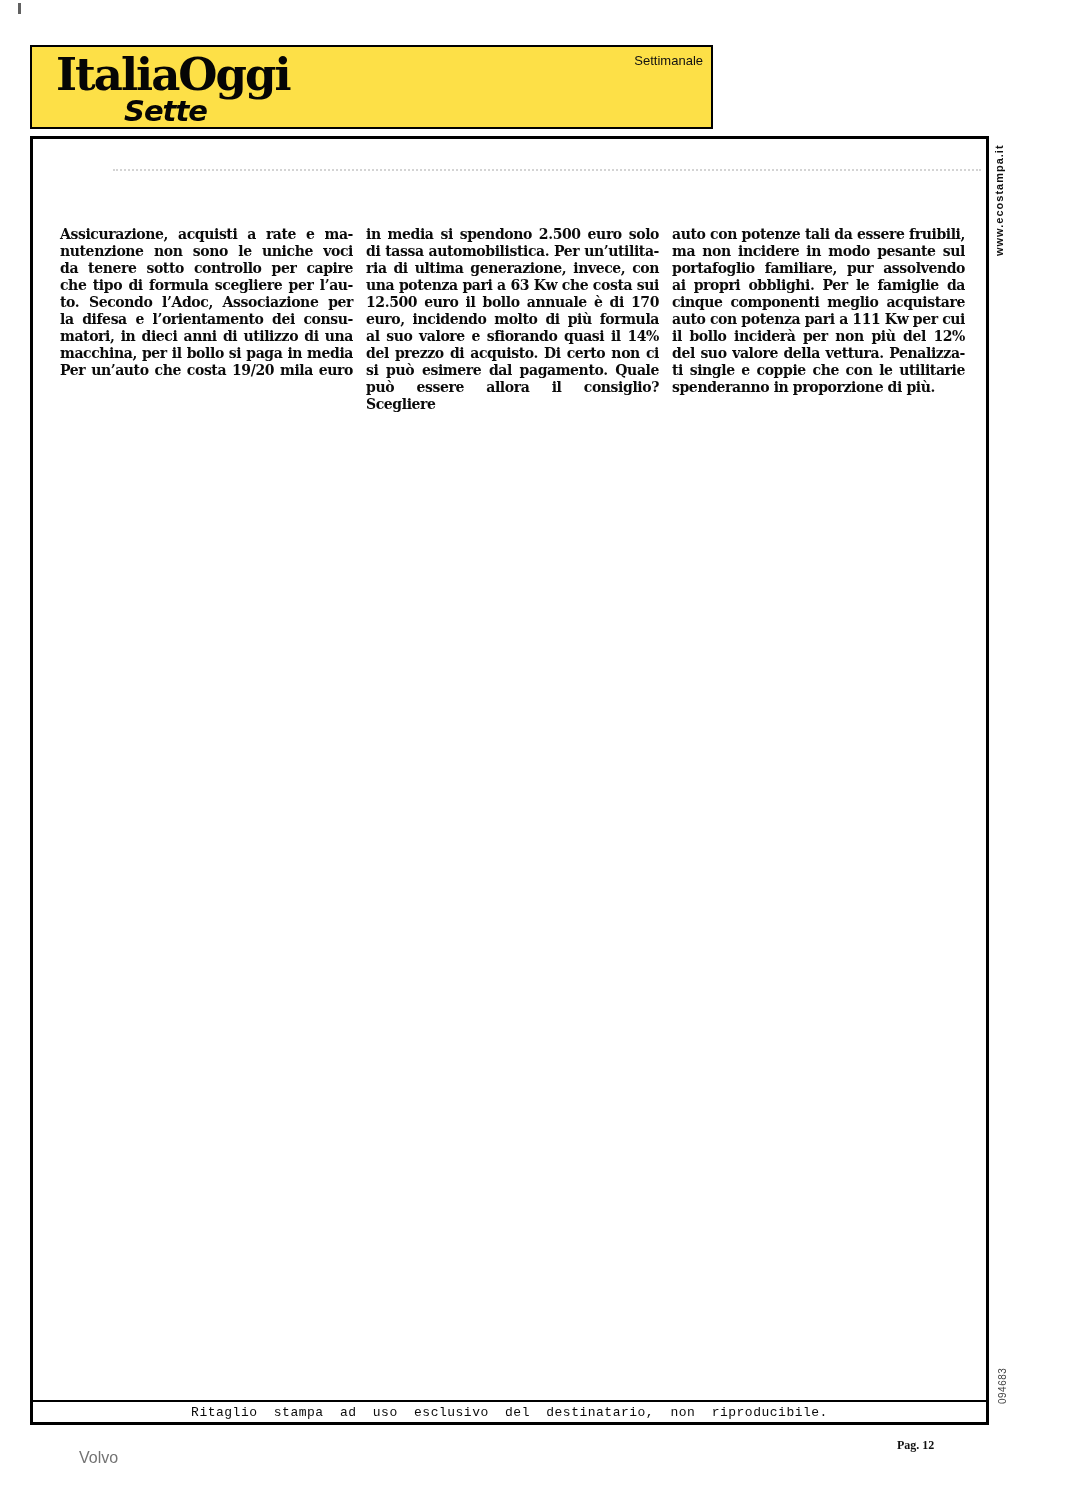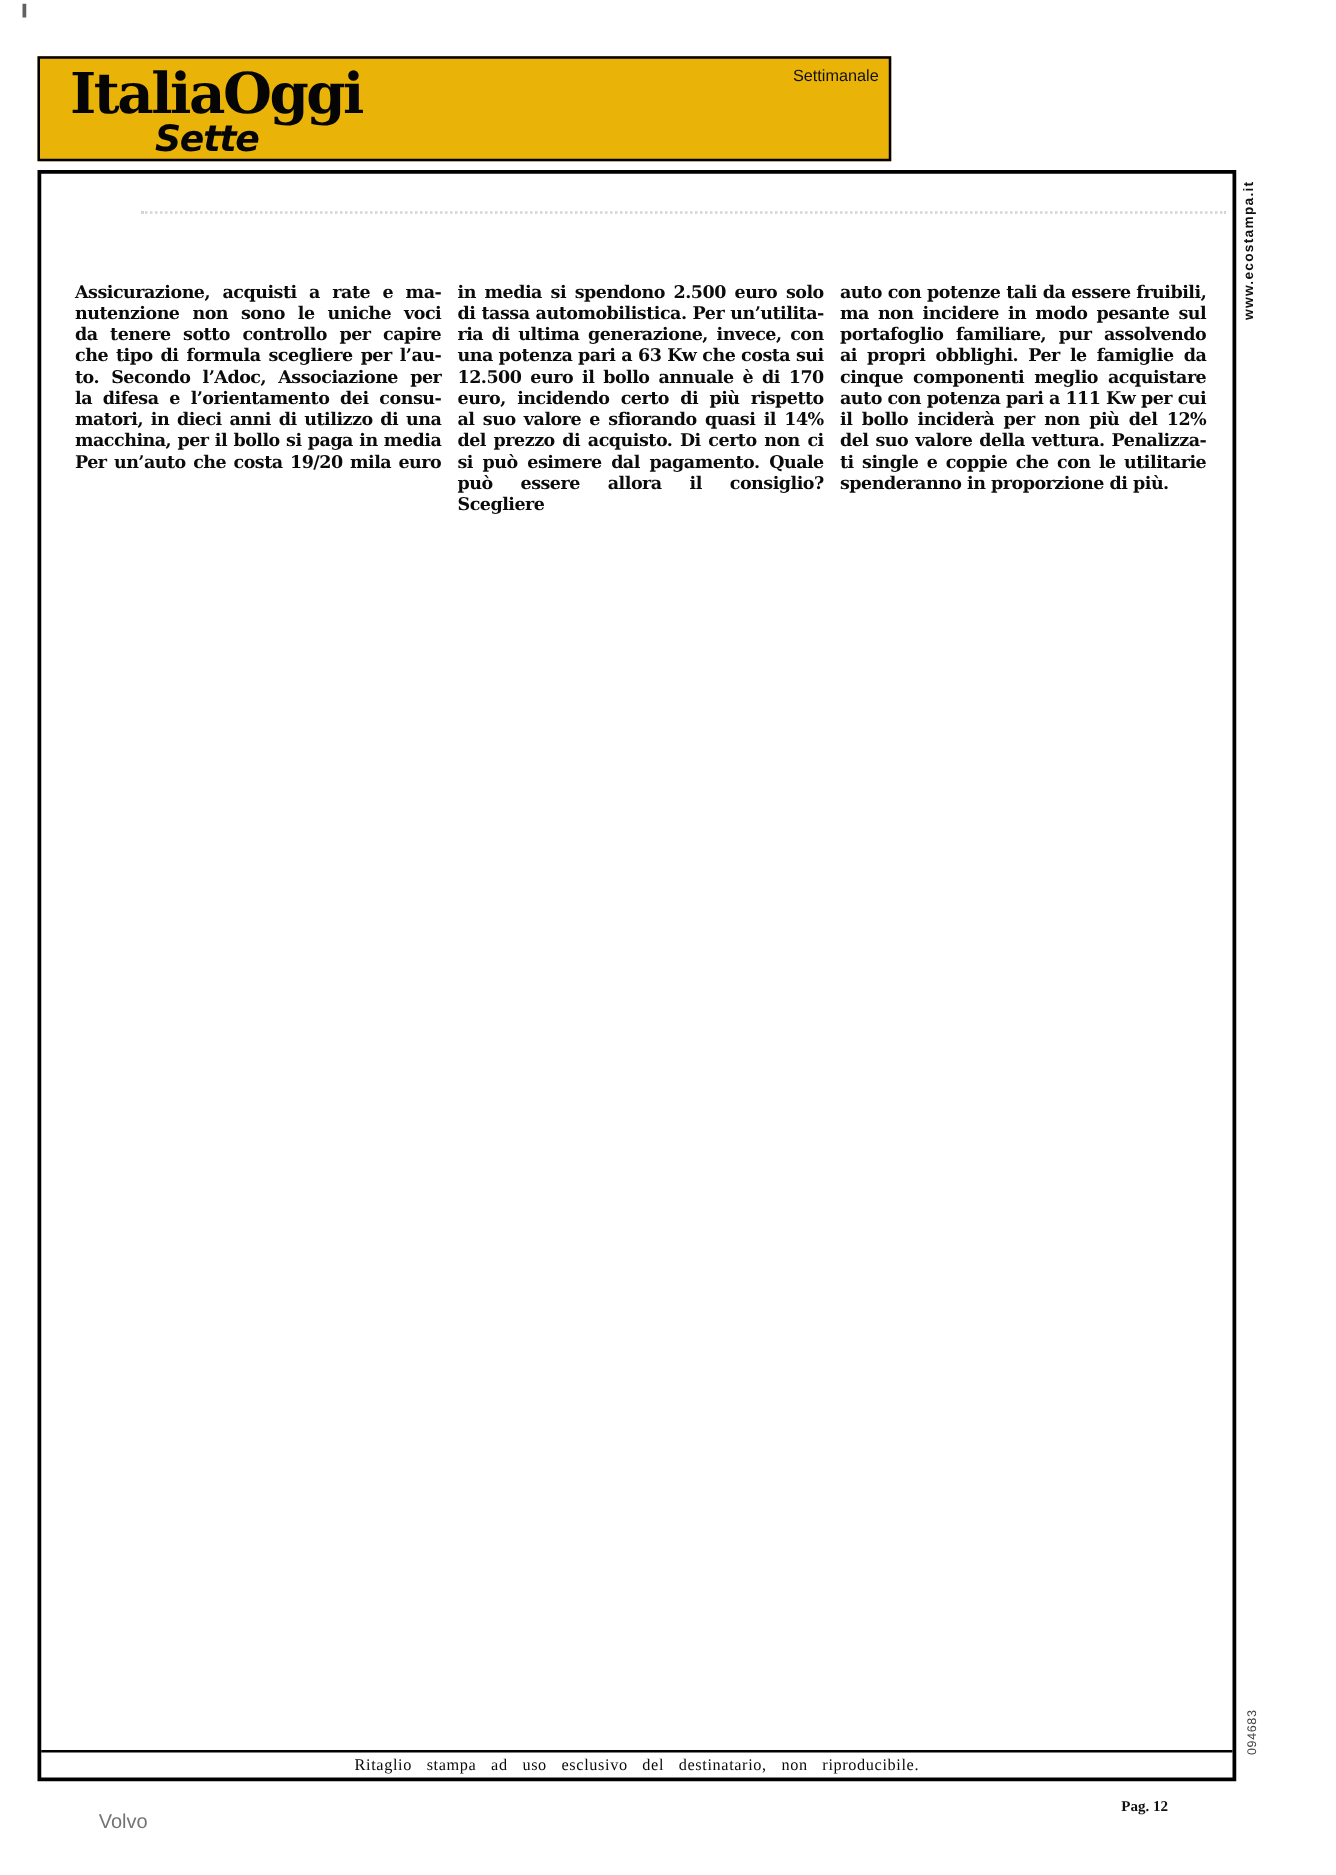--- a/index.html
+++ b/index.html
@@ -14,21 +14,21 @@
   }
   .corner-mark {
     position:absolute; left:18px; top:3px;
     width:3px; height:11px; background:#3a3a3a; opacity:.8;
   }
 
   
   .masthead-box {
     position:absolute; left:30px; top:45px;
     width:683px; height:84px;
-    border:2px solid #000; background:#eab308;
+    border:2px solid #000; background:#fde047;
   }
   .logo-title {
     position:absolute; left:24px; top:4px;
     font-family:"DejaVu Serif", serif;
     font-weight:bold; font-size:45px; line-height:48px;
     letter-spacing:-2px; color:#050505;
   }
   .logo-subtitle {
     position:absolute; left:92px; top:48px;
     font-family:"DejaVu Sans", sans-serif;
@@ -86,21 +86,21 @@
   }
   .jline { text-align:justify; text-align-last:justify; }
   .jline.endline { text-align-last:left; }
 
   .footer-strip {
     position:absolute; left:0; bottom:0; width:100%; height:22px;
     border-top:2px solid #000;
     display:flex; align-items:center; justify-content:center;
   }
   .notice {
-    font-family:Liberation Serif, serif;
+    font-family:Liberation Mono, monospace;
     font-size:13px; letter-spacing:0.5px; word-spacing:8px;
     color:#0a0a0a; white-space:nowrap;
   }
 
   
   .watermark-vertical {
     position:absolute; left:993px; top:141px; height:115px;
     writing-mode:vertical-rl; transform:rotate(180deg);
     font-weight:bold; font-size:11px; letter-spacing:1px;
     color:#111; white-space:nowrap;
@@ -152,21 +152,21 @@
         <div class="jline">matori, in dieci anni di utilizzo di una</div>
         <div class="jline">macchina, per il bollo si paga in media</div>
         <div class="jline">Per un’auto che costa 19/20 mila euro</div>
       </div>
       <div class="col">
         <div class="jline">in media si spendono 2.500 euro solo</div>
         <div class="jline">di tassa automobilistica. Per un’utilita-</div>
         <div class="jline">ria di ultima generazione, invece, con</div>
         <div class="jline">una potenza pari a 63 Kw che costa sui</div>
         <div class="jline">12.500 euro il bollo annuale è di 170</div>
-        <div class="jline">euro, incidendo certo di più rispetto</div>
+        <div class="jline">euro, incidendo molto di più formula</div>
         <div class="jline">al suo valore e sfiorando quasi il 14%</div>
         <div class="jline">del prezzo di acquisto. Di certo non ci</div>
         <div class="jline">si può esimere dal pagamento. Quale</div>
         <div class="jline">può essere allora il consiglio? Scegliere</div>
       </div>
       <div class="col">
         <div class="jline">auto con potenze tali da essere fruibili,</div>
         <div class="jline">ma non incidere in modo pesante sul</div>
         <div class="jline">portafoglio familiare, pur assolvendo</div>
         <div class="jline">ai propri obblighi. Per le famiglie da</div>

